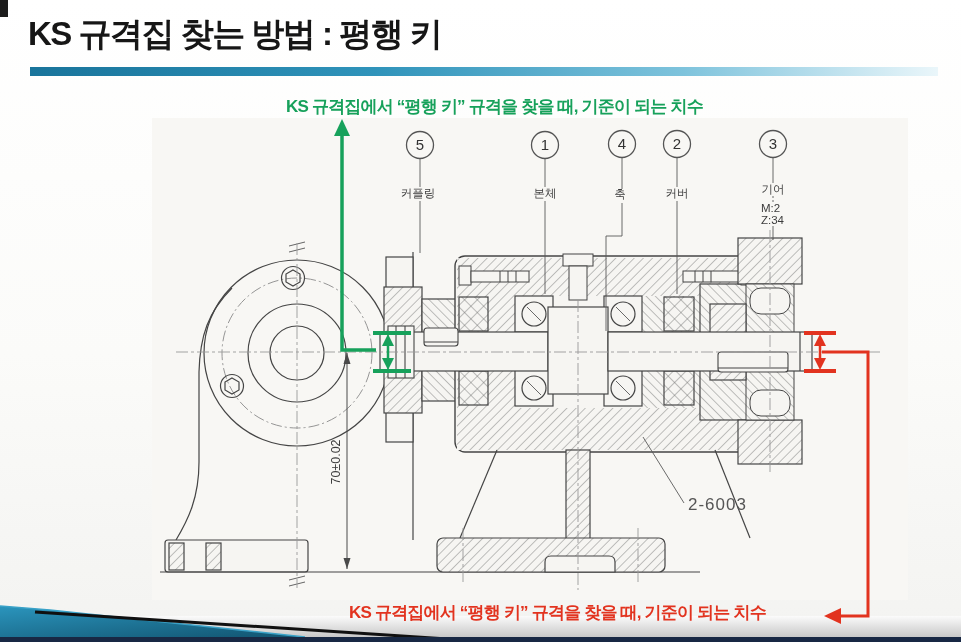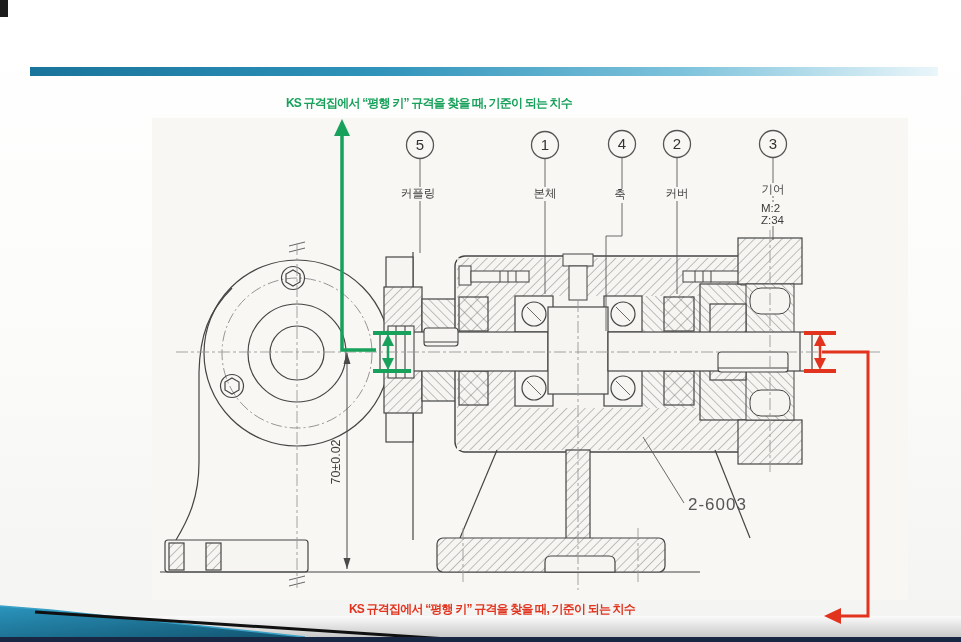--- a/index.html
+++ b/index.html
@@ -4,33 +4,34 @@
 <style>
   html,body{margin:0;padding:0;background:#e9e9e9;}
   .slide{position:relative;width:961px;height:642px;overflow:hidden;
          background:linear-gradient(180deg,#ffffff 0%,#fbfbf9 55%,#f3f3f1 100%);
          font-family:"Liberation Sans",sans-serif;}
   .corner-mark{position:absolute;left:0;top:0;width:8px;height:17px;background:#1c1c1c;z-index:3;}
   .page-title{position:absolute;left:28px;top:12px;font-size:33px;font-weight:700;color:#161616;
               letter-spacing:-1.5px;white-space:nowrap;z-index:2;}
   .accent-bar{position:absolute;left:30px;top:67px;width:908px;height:9px;z-index:2;
               background:linear-gradient(90deg,#19749b 0%,#2f93ba 38%,#7ec3dc 72%,#eaf6fa 100%);}
-  .note{position:absolute;font-weight:700;font-size:12px;letter-spacing:-0.8px;white-space:nowrap;z-index:5;}
+  .note{position:absolute;font-weight:700;font-size:17px;letter-spacing:-0.8px;white-space:nowrap;z-index:5;}
   .note-top{left:286px;top:95px;color:#17a15b;}
   .note-bottom{left:349px;top:601px;color:#e2331f;}
   svg.drawing{position:absolute;left:0;top:0;z-index:1;font-family:"Liberation Sans",sans-serif;}
   .lbl{font-size:11.5px;fill:#3c3c3c;}
   .balloon-num{font-size:15px;fill:#333;}
 </style>
 </head>
 <body>
 
 <div class="slide">
 
   <div class="corner-mark"></div>
+  <div class="page-title">KS 규격집 찾는 방법 : 평행 키</div>
   <div class="accent-bar"></div>
 
   <div class="note note-top">KS 규격집에서 “평행 키” 규격을 찾을 때, 기준이 되는 치수</div>
   <div class="note note-bottom">KS 규격집에서 “평행 키” 규격을 찾을 때, 기준이 되는 치수</div>
 
   <svg class="drawing" width="961" height="642" viewBox="0 0 961 642">
     <defs>
       <pattern id="hA" width="6.5" height="6.5" patternUnits="userSpaceOnUse" patternTransform="rotate(45)">
         <rect width="6.5" height="6.5" fill="#f6f5f2"></rect>
         <line x1="0" y1="0" x2="0" y2="6.5" stroke="#7a7a7a" stroke-width="0.9"></line>

